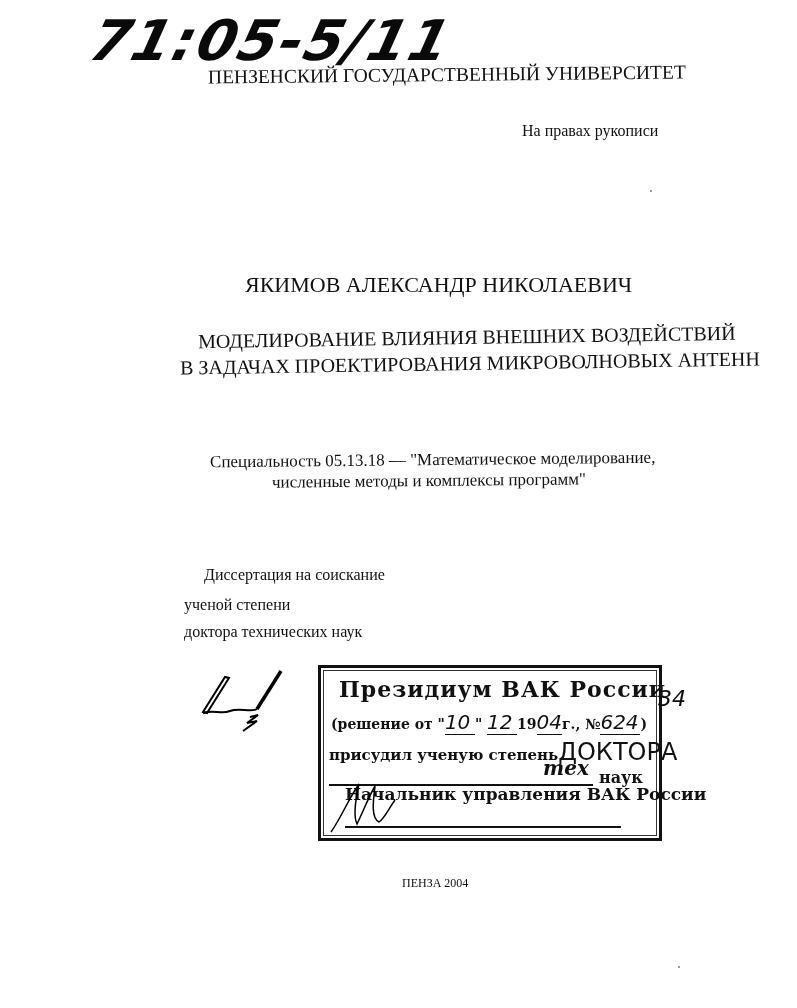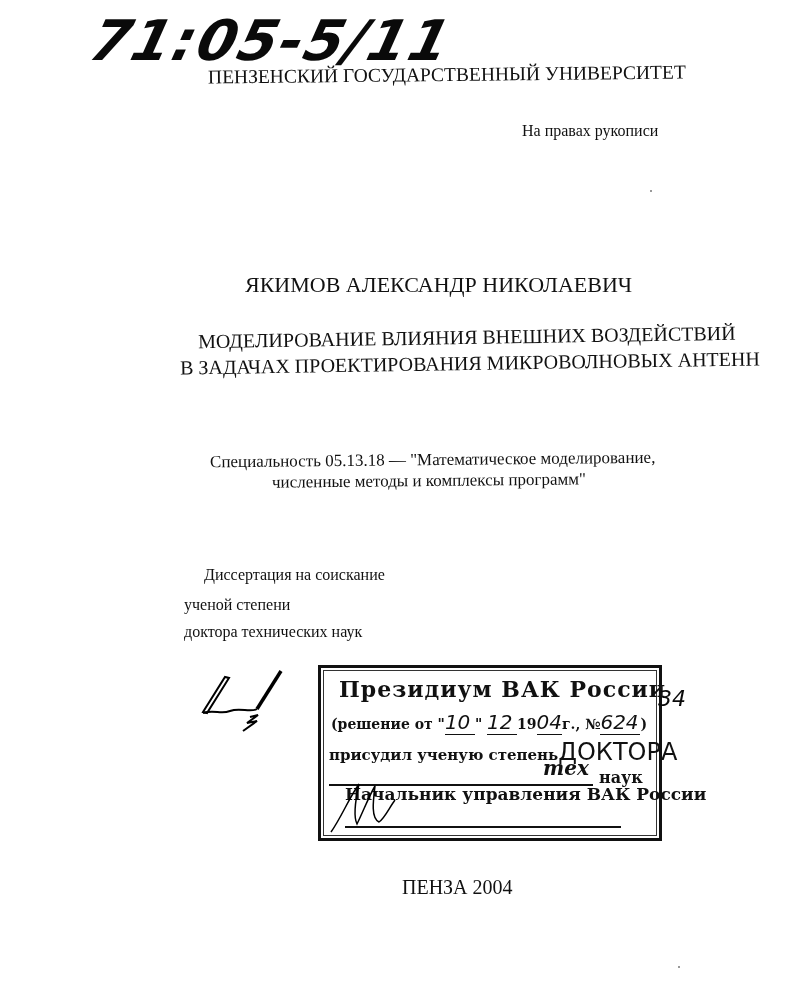--- a/index.html
+++ b/index.html
@@ -11,21 +11,21 @@
   .univ { left:208px; top:64px; font-size:19.5px; transform:rotate(-0.6deg); }
   .rights { left:522px; top:122px; font-size:16px; }
   .author { left:245px; top:272px; font-size:22px; }
   .title1 { left:198px; top:326px; font-size:20px; transform:rotate(-0.9deg); }
   .title2 { left:180px; top:352px; font-size:20px; transform:rotate(-0.9deg); }
   .spec1 { left:210px; top:450px; font-size:17px; transform:rotate(-0.6deg); }
   .spec2 { left:272px; top:471px; font-size:17px; transform:rotate(-0.6deg); }
   .diss1 { left:184px; top:566px; font-size:16px;margin-left:20px; }
   .diss2 { left:184px; top:596px; font-size:16px; }
   .diss3 { left:184px; top:623px; font-size:16px;text-align:right; }
-  .city { left:402px; top:876px; font-size:20px; }
+  .city { left:402px; top:876px; font-size:12px; }
 
   .stamp { position:absolute; left:318px; top:665px; width:338px; height:170px;
            border:3px solid #111; box-shadow: inset 0 0 0 2px #fff, inset 0 0 0 3px #333; }
   .stamp .line { position:absolute; white-space:nowrap; font-family:"DejaVu Serif", serif; font-weight:bold; color:#111; }
   .s1 { left:18px; top:8px; font-size:22px; letter-spacing:1px; }
   .s2 { left:10px; top:42px; font-size:14px; }
   .s3 { left:8px; top:70px; font-size:15px; }
   .s3 .big { font-family:"DejaVu Sans", sans-serif; font-weight:normal; font-size:24px; }
   .s4 { left:278px; top:100px; font-size:16px; }
   .s4line { position:absolute; left:8px; top:116px; width:264px; border-top:2px solid #111; }

